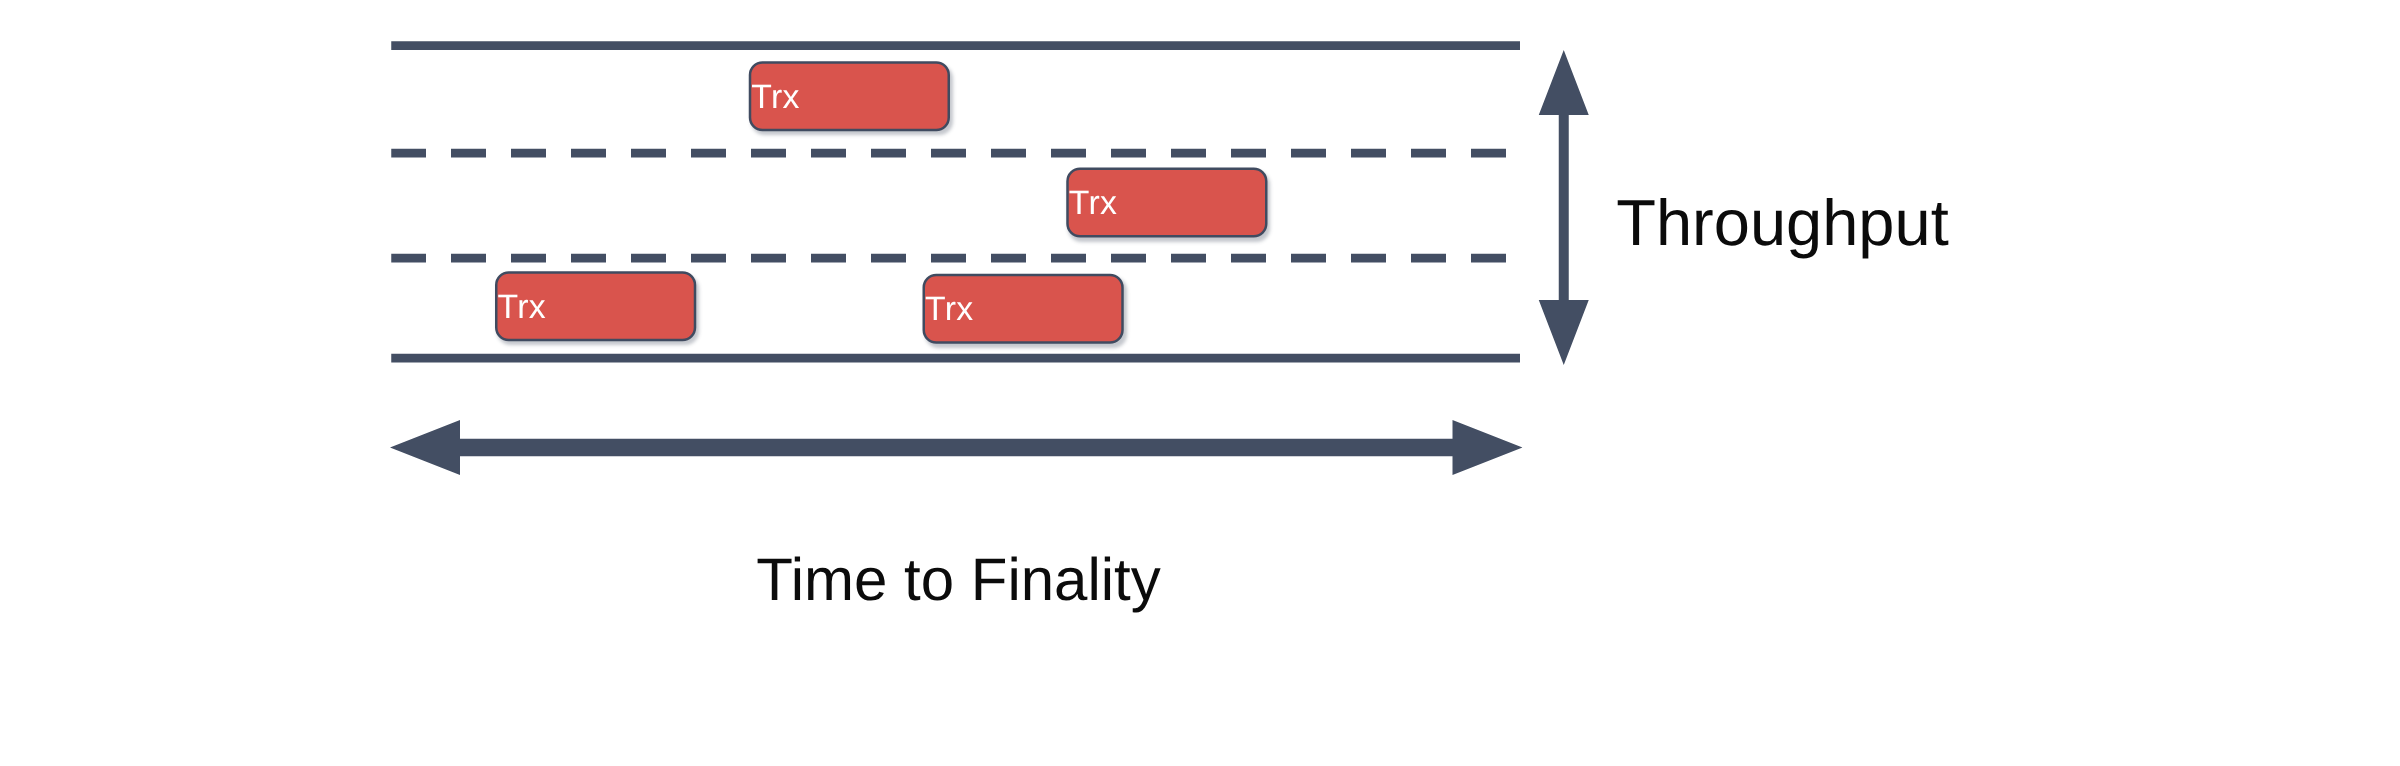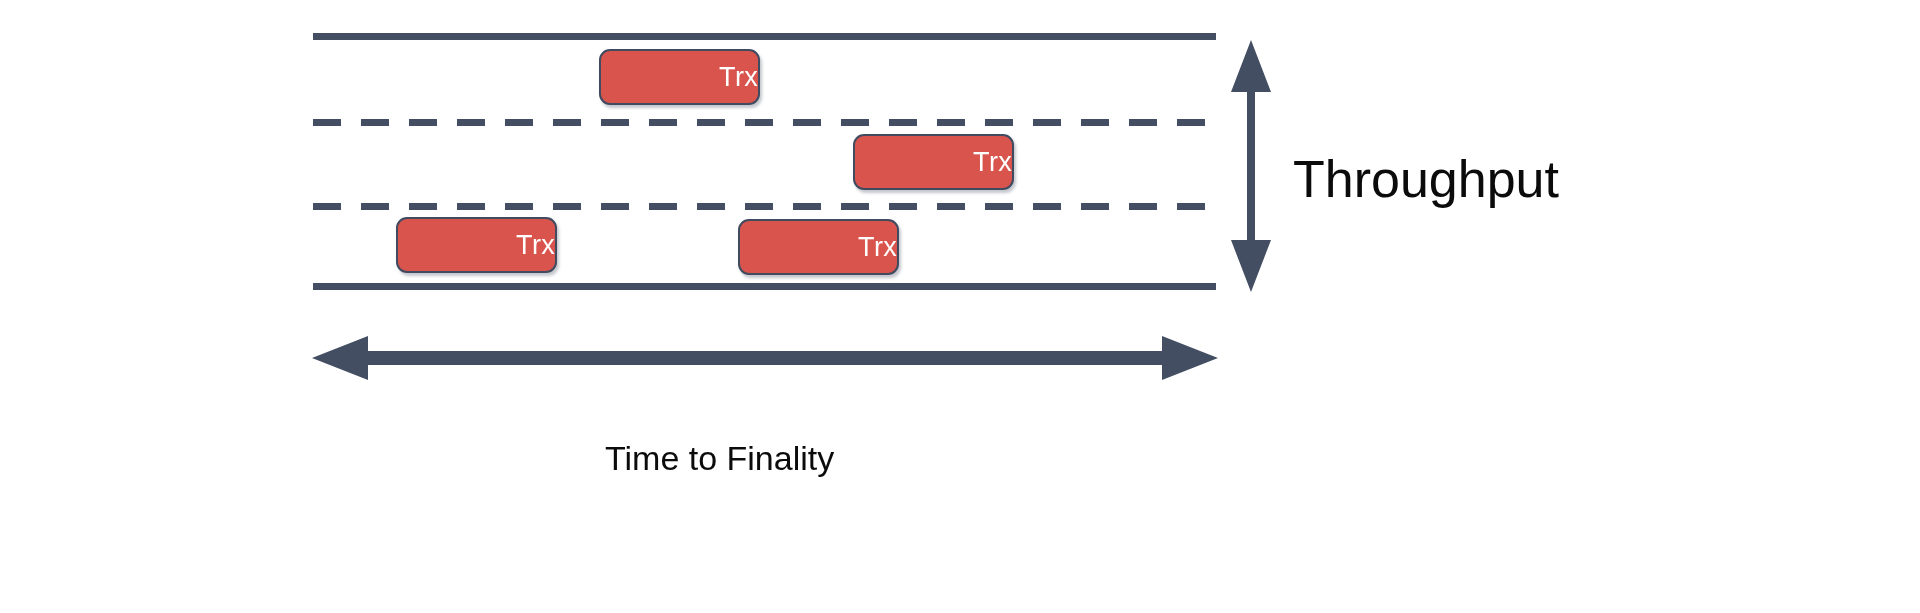--- a/index.html
+++ b/index.html
@@ -45,21 +45,21 @@
   #rule-top      { top: 33px; }
   #rule-dash-1   { top: 119px; }
   #rule-dash-2   { top: 203px; }
   #rule-bottom   { top: 283px; }
 
   
   .trx {
     position: absolute;
     display: flex;
     align-items: center;
-    justify-content: flex-end;
+    justify-content: flex-start;
     background: #D9544D;
     border: 2.5px solid #404B60;
     border-radius: 11px;
     color: #ffffff;
     font-size: 27px;
     font-family: "Liberation Sans", sans-serif;
     letter-spacing: 0.3px;
     box-shadow: 2px 3px 3px rgba(60,70,90,0.30);
     box-sizing: border-box;
     user-select: none;
@@ -101,21 +101,21 @@
   }
   #throughput-label {
     left: 1293px;
     top: 124px;
     font-size: 52px;
     line-height: 1;
   }
   #finality-label {
     left: 605px;
     top: 412px;
-    font-size: 34px;
+    font-size: 48px;
     line-height: 1;
   }
 </style>
 </head>
 <body>
 
 <div id="stage">
 
   <div class="rule solid" id="rule-top"></div>
 

